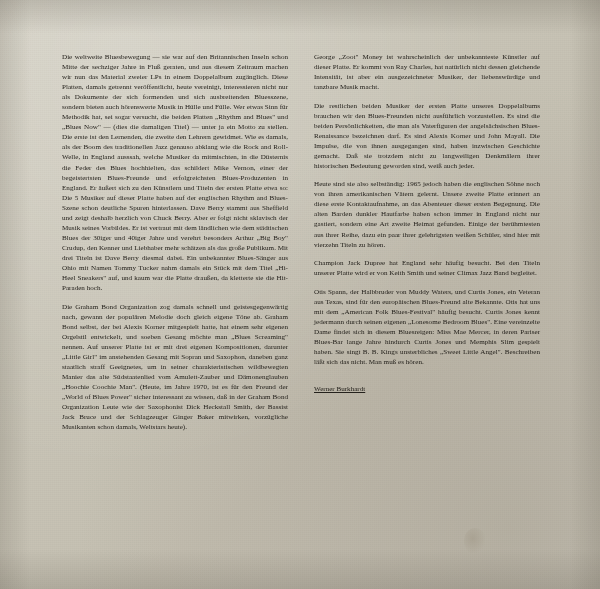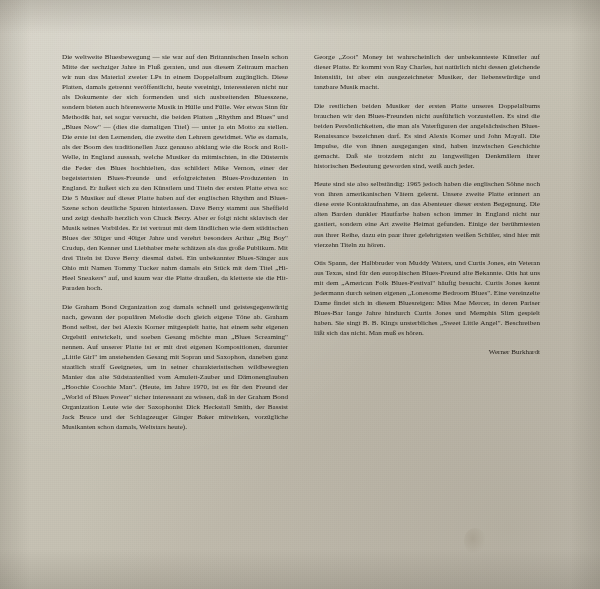--- a/index.html
+++ b/index.html
@@ -78,25 +78,26 @@
     font-size: 7.1px;
     line-height: 10.05px;
     color: #24211c;
     letter-spacing: 0.01px;
     hyphens: auto;
   }
   .col p + p {
     margin-top: 8.4px;
   }
   .signature {
-    margin-top: 9px;
-    text-align: right;
+    margin-top: 17px;
+    text-align: left;
     font-size: 7.1px;
     line-height: 10.05px;
     color: #24211c;
+    text-decoration: underline;
   }
   .smudge {
     position: absolute;
     left: 464px;
     top: 528px;
     width: 22px;
     height: 26px;
     border-radius: 50%;
     background: radial-gradient(ellipse at 40% 40%, rgba(160,152,135,0.55), rgba(160,152,135,0) 70%);
     pointer-events: none;
@@ -114,19 +115,20 @@
 
   <div class="liner">
     <div class="col">
       <p>Die weltweite Bluesbewegung — sie war auf den Britannischen Inseln schon Mitte der sechziger Jahre in Fluß geraten, und aus diesem Zeitraum machen wir nun das Material zweier LPs in einem Doppelalbum zugänglich. Diese Platten, damals getrennt veröffentlicht, heute vereinigt, interessieren nicht nur als Dokumente der sich formenden und sich ausbreitenden Bluesszene, sondern bieten auch hörenswerte Musik in Hülle und Fülle. Wer etwas Sinn für Methodik hat, sei sogar versucht, die beiden Platten „Rhythm and Blues" und „Blues Now" — (dies die damaligen Titel) — unter ja ein Motto zu stellen. Die erste ist den Lernenden, die zweite den Lehrern gewidmet. Wie es damals, als der Boom des traditionellen Jazz genauso abklang wie die Rock and Roll-Welle, in England ausssah, welche Musiker da mitmischten, in die Düsternis die Feder des Blues hochhielten, das schildert Mike Vernon, einer der begeistertsten Blues-Freunde und erfolgreichsten Blues-Produzenten in England. Er äußert sich zu den Künstlern und Titeln der ersten Platte etwa so: Die 5 Musiker auf dieser Platte haben auf der englischen Rhythm and Blues-Szene schon deutliche Spuren hinterlassen. Dave Berry stammt aus Sheffield und zeigt deshalb herzlich von Chuck Berry. Aber er folgt nicht sklavisch der Musik seines Vorbildes. Er ist vertraut mit dem ländlichen wie dem städtischen Blues der 30iger und 40iger Jahre und verehrt besonders Arthur „Big Boy" Crudup, den Kenner und Liebhaber mehr schätzen als das große Publikum. Mit drei Titeln ist Dave Berry diesmal dabei. Ein unbekannter Blues-Sänger aus Ohio mit Namen Tommy Tucker nahm damals ein Stück mit dem Titel „Hi-Heel Sneakers" auf, und kaum war die Platte draußen, da kletterte sie die Hit-Paraden hoch.</p>
       <p>Die Graham Bond Organization zog damals schnell und geistesgegenwärtig nach, gewann der populären Melodie doch gleich eigene Töne ab. Graham Bond selbst, der bei Alexis Korner mitgespielt hatte, hat einem sehr eigenen Orgelstil entwickelt, und soeben Gesang möchte man „Blues Screaming" nennen. Auf unserer Platte ist er mit drei eigenen Kompositionen, darunter „Little Girl" im anstehenden Gesang mit Sopran und Saxophon, daneben ganz staatlich straff Geeignetes, um in seiner charakteristischen wildbewegten Manier das alte Südstaatenlied vom Amulett-Zauber und Dämonenglauben „Hoochie Coochie Man". (Heute, im Jahre 1970, ist es für den Freund der „World of Blues Power" sicher interessant zu wissen, daß in der Graham Bond Organization Leute wie der Saxophonist Dick Heckstall Smith, der Bassist Jack Bruce und der Schlagzeuger Ginger Baker mitwirken, vorzügliche Musikanten schon damals, Weltstars heute).</p>
     </div>
     <div class="col">
       <p>George „Zoot" Money ist wahrscheinlich der unbekannteste Künstler auf dieser Platte. Er kommt von Ray Charles, hat natürlich nicht dessen gleichende Intensität, ist aber ein ausgezeichneter Musiker, der liebenswürdige und tanzbare Musik macht.</p>
       <p>Die restlichen beiden Musiker der ersten Platte unseres Doppelalbums brauchen wir den Blues-Freunden nicht ausführlich vorzustellen. Es sind die beiden Persönlichkeiten, die man als Vaterfiguren der angelsächsischen Blues-Renaissance bezeichnen darf. Es sind Alexis Korner und John Mayall. Die Impulse, die von ihnen ausgegangen sind, haben inzwischen Geschichte gemacht. Daß sie trotzdem nicht zu langweiligen Denkmälern ihrer historischen Bedeutung geworden sind, weiß auch jeder.</p>
       <p>Heute sind sie also selbständig: 1965 jedoch haben die englischen Söhne noch von ihren amerikanischen Vätern gelernt. Unsere zweite Platte erinnert an diese erste Kontaktaufnahme, an das Abenteuer dieser ersten Begegnung. Die alten Barden dunkler Hautfarbe haben schon immer in England nicht nur gastiert, sondern eine Art zweite Heimat gefunden. Einige der berühmtesten aus ihrer Reihe, dazu ein paar ihrer gelehrigsten weißen Schüler, sind hier mit vierzehn Titeln zu hören.</p>
+      <p>Champion Jack Dupree hat England sehr häufig besucht. Bei den Titeln unserer Platte wird er von Keith Smith und seiner Climax Jazz Band begleitet.</p>
       <p>Otis Spann, der Halbbruder von Muddy Waters, und Curtis Jones, ein Veteran aus Texas, sind für den europäischen Blues-Freund alte Bekannte. Otis hat uns mit dem „American Folk Blues-Festival" häufig besucht. Curtis Jones kennt jedermann durch seinen eigenen „Lonesome Bedroom Blues". Eine vereinzelte Dame findet sich in diesem Bluesreigen: Miss Mae Mercer, in deren Pariser Blues-Bar lange Jahre hindurch Curtis Jones und Memphis Slim gespielt haben. Sie singt B. B. Kings unsterbliches „Sweet Little Angel". Beschreiben läßt sich das nicht. Man muß es hören.</p>
       <div class="signature">Werner Burkhardt</div>
     </div>
   </div>
 
   <div class="smudge"></div>
 </div>
 
 </body></html>

